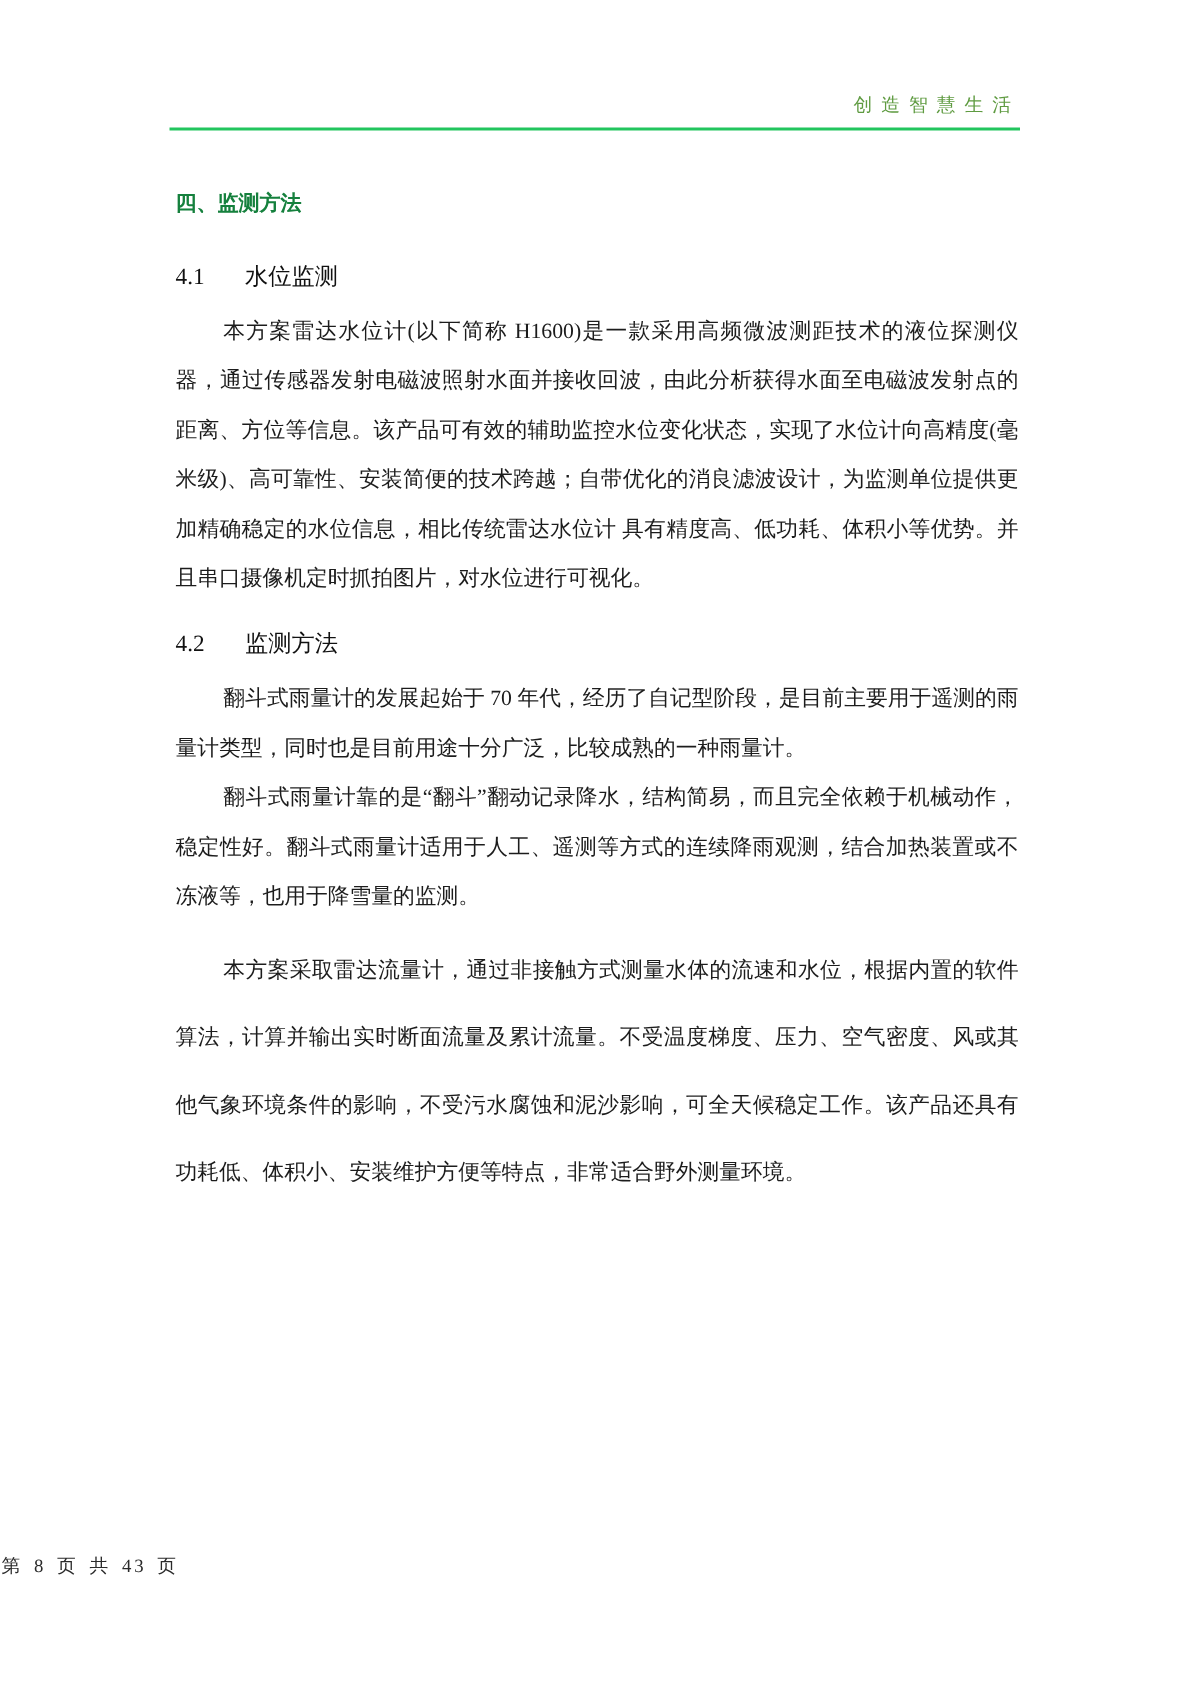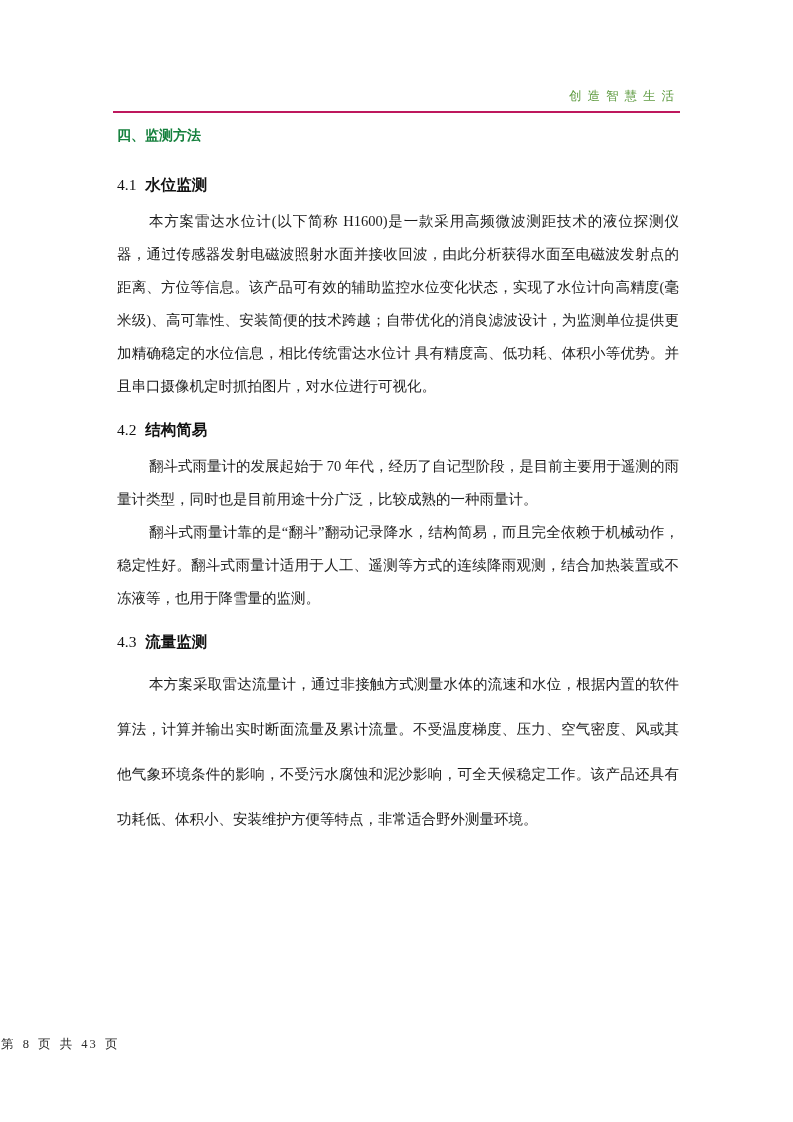--- a/index.html
+++ b/index.html
@@ -15,23 +15,23 @@
     color: #212121;
     font-family: "Liberation Serif", "DejaVu Serif", serif;
     overflow: hidden;
   }
   
   .header {
     position: absolute;
     top: 0;
     left: 113px;
     width: 567px;
-    padding-top: 86px;
+    padding-top: 61px;
     padding-bottom: 6px;
-    border-bottom: 2px solid #be185d;
+    border-bottom: 2px solid #22c55e;
     text-align: right;
     box-sizing: border-box;
   }
   .header-slogan {
     font-size: 12.5px;
     letter-spacing: 6px;
     color: #5f9b41;
     font-family: "Liberation Serif", "DejaVu Serif", serif;
   }
   
@@ -54,23 +54,23 @@
     font-size: 15.5px;
     line-height: 21px;
     font-weight: normal;
     color: #111111;
   }
   h2.sec-heading .num {
     font-weight: normal;
     font-family: "Liberation Serif", "DejaVu Serif", serif;
   }
   h2.sec-heading .label {
-    font-weight: bold;
+    font-weight: normal;
     font-family: "Liberation Sans", "DejaVu Sans", sans-serif;
-    margin-left: 5px;
+    margin-left: 23px;
   }
   h2.mt-lg { margin-top: 16px; }
   p.para {
     margin: 10px 0 0 0;
     font-size: 14.5px;
     line-height: 33px;
     text-align: justify;
     text-indent: 2.2em;
     color: #1c1c1c;
   }
@@ -112,31 +112,27 @@
       <h2 class="sec-heading">
         <span class="num">4.1</span>
         <span class="label">水位监测</span>
       </h2>
       <p class="para"><span>本方案雷达水位计(以下简称 H1600)是一款采用高频微波测距技术的液位探测仪器，通过传感器发射电磁波照射水面并接收回波，由此分析获得水面至电磁波发射点的距离、方位等信息。该产品可有效的辅助监控水位变化状态，实现了水位计向高精度(毫米级)、高可靠性、安装简便的技术跨越；自带优化的消良滤波设计，为监测单位提供更加精确稳定的水位信息，相比传统雷达水位计 具有精度高、低功耗、体积小等优势。并且串口摄像机定时抓拍图片，对水位进行可视化。</span></p>
     </section>
 
     <section>
       <h2 class="sec-heading mt-lg">
         <span class="num">4.2</span>
-        <span class="label">结构简易</span>
+        <span class="label">监测方法</span>
       </h2>
       <p class="para"><span>翻斗式雨量计的发展起始于 70 年代，经历了自记型阶段，是目前主要用于遥测的雨量计类型，同时也是目前</span><span class="b">用途十分广泛，比较成熟的一种雨量计</span><span>。</span></p>
       <p class="para"><span>翻斗式雨量计靠的是“翻斗”翻动记录降水，结构简易，而且完全依赖于机械动作，稳定性好。翻斗式雨量计适用于人工、遥测等方式的连续降雨观测，结合加热装置或不冻液等，也用于降雪量的监测。</span></p>
     </section>
 
     <section>
-      <h2 class="sec-heading mt-lg">
-        <span class="num">4.3</span>
-        <span class="label">流量监测</span>
-      </h2>
       <p class="para para-spread"><span>本方案采取雷达流量计，通过</span><span class="b">非</span><span>接触</span><span class="b">方</span><span>式测量</span><span class="b">水</span><span>体的流速和</span><span class="b">水</span><span>位，根据内置的软件算法，计算并输出实时断</span><span class="b">面</span><span>流量及累计流量。不受温度梯度、压</span><span class="b">力</span><span>、空</span><span class="b">气</span><span>密度、</span><span class="b">风</span><span>或其他</span><span class="b">气</span><span>象环境条件的影响，不受污</span><span class="b">水</span><span>腐蚀和泥沙影响，可全天候稳定</span><span class="b">工</span><span>作。该产品还具有功耗低、体积</span><span class="b">小</span><span>、安装维护</span><span class="b">方</span><span>便等特点，</span><span class="b">非</span><span>常适合野外测量环境。</span></p>
     </section>
 
   </div>
 
   <div class="footer">
     <span>第</span>
     <span>8</span>
     <span>页</span>
     <span>共</span>

